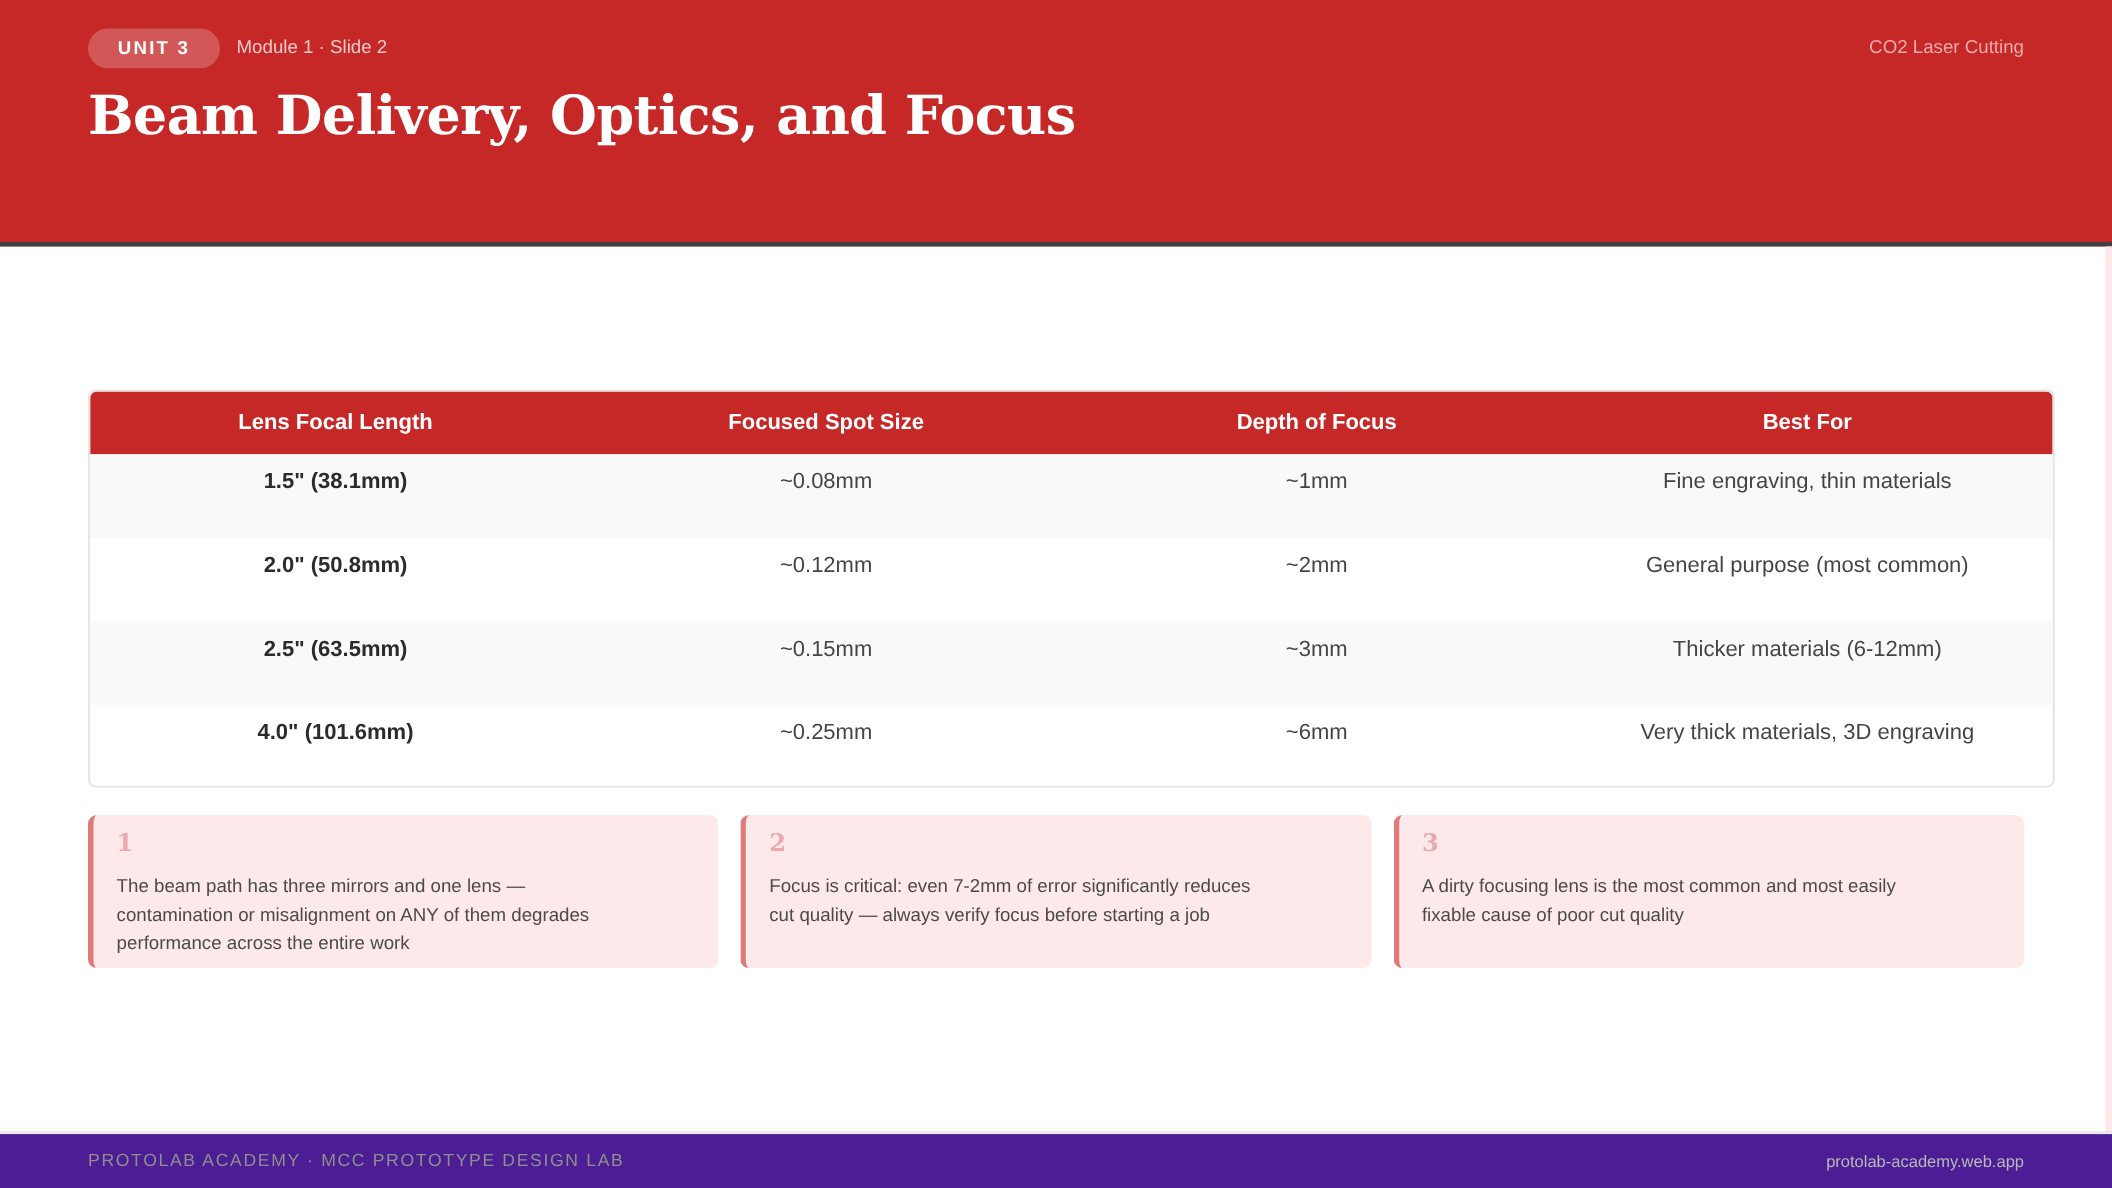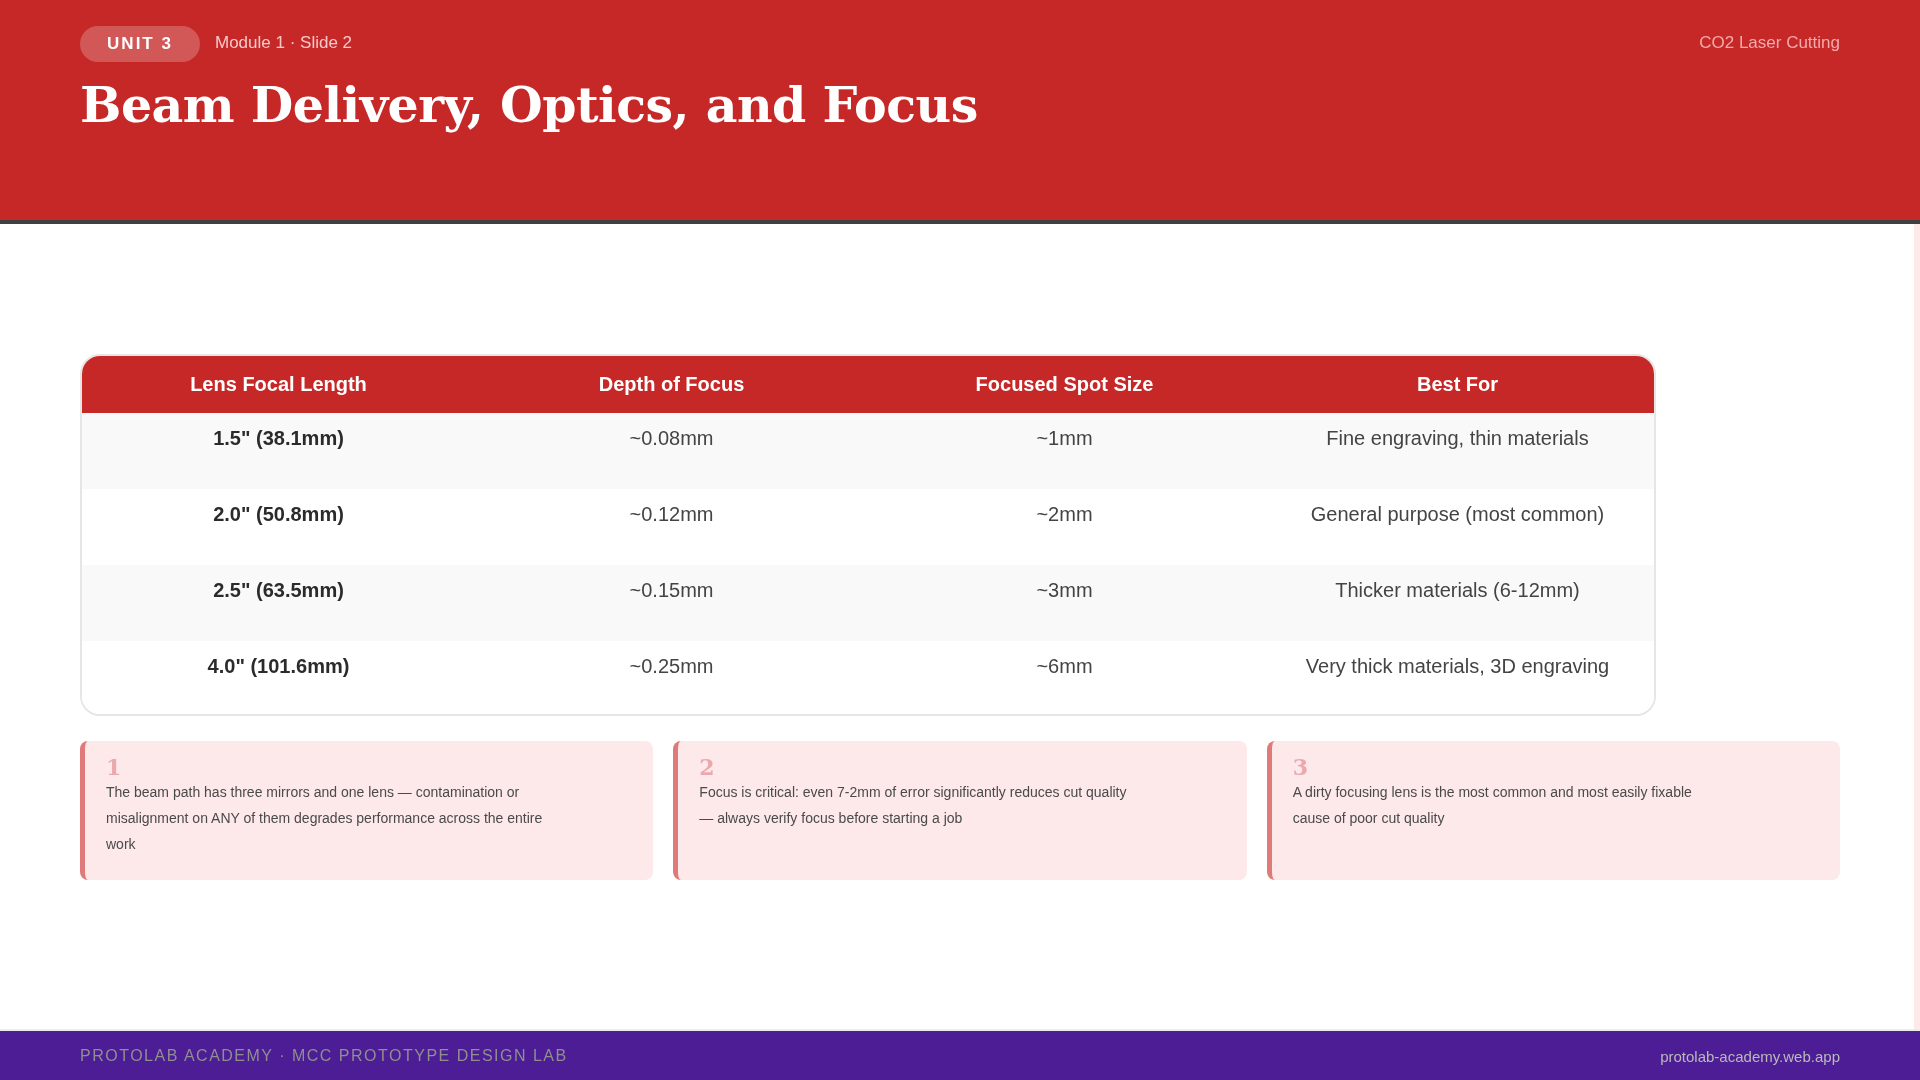--- a/index.html
+++ b/index.html
@@ -27,22 +27,22 @@
       font-family: "DejaVu Serif", "Liberation Serif", serif; font-weight: bold;
       font-size: 49px; color: #ffffff; letter-spacing: -0.5px; margin-top: 16px;
     }
 
     .side-strip {
       position: absolute; left: 1914px; top: 224px; width: 6px; height: 805px;
       background: #fde8ea;
     }
 
     .table-card {
-      position: absolute; left: 80px; top: 354px; width: 1576px; height: 362px;
-      border: 2px solid #e6e6e6; border-radius: 20px; overflow: hidden; background: #fff;
+      position: absolute; left: 80px; top: 354px; width: 1788px; height: 362px;
+      border: 2px solid #e6e6e6; border-radius: 7px; overflow: hidden; background: #fff;
     }
     .table-head {
       display: flex; height: 57px; background: #c62828; color: #fff;
       border-radius: 6px 6px 0 0;
     }
     .th {
       flex: 1; display: flex; align-items: center; justify-content: center;
       font-weight: bold; font-size: 20px;
     }
     .tr { display: flex; height: 76px; }
@@ -59,21 +59,21 @@
     }
     .note {
       flex: 1; position: relative; background: #fde8ea; border-radius: 8px;
       border-left: 5px solid #e07a7a; padding: 14px 20px 0 21px;
     }
     .note-num {
       font-family: "DejaVu Serif", "Liberation Serif", serif; font-weight: bold;
       font-size: 22px; color: #eba8ad; line-height: 24px;
     }
     .note-text {
-      font-size: 14px; line-height: 26px; color: #4a4a4a; width: 440px; margin-top: 0;
+      font-size: 17px; line-height: 26px; color: #4a4a4a; width: 440px; margin-top: 14px;
     }
 
     .footer {
       position: absolute; left: 0; top: 1029px; width: 1920px; height: 51px;
       background: #4c1d95; border-top: 2px solid #ebebeb;
     }
     .footer-left {
       position: absolute; left: 80px; top: 16px; font-size: 16px; letter-spacing: 1.5px; color: #8f8f8f;
     }
     .footer-right {
@@ -88,22 +88,22 @@
   <div class="breadcrumb">Module 1 · Slide 2</div>
   <div class="course-tag">CO2 Laser Cutting</div>
   <h1 class="page-title">Beam Delivery, Optics, and Focus</h1>
 </div>
 
 <div class="side-strip"></div>
 
 <div class="table-card">
   <div class="table-head">
     <div class="th">Lens Focal Length</div>
+    <div class="th">Focused Spot Size</div>
     <div class="th">Depth of Focus</div>
-    <div class="th">Focused Spot Size</div>
     <div class="th">Best For</div>
   </div>
   <div class="tr odd">
     <div class="td bold">1.5" (38.1mm)</div>
     <div class="td">~0.08mm</div>
     <div class="td">~1mm</div>
     <div class="td">Fine engraving, thin materials</div>
   </div>
   <div class="tr even">
     <div class="td bold">2.0" (50.8mm)</div>

